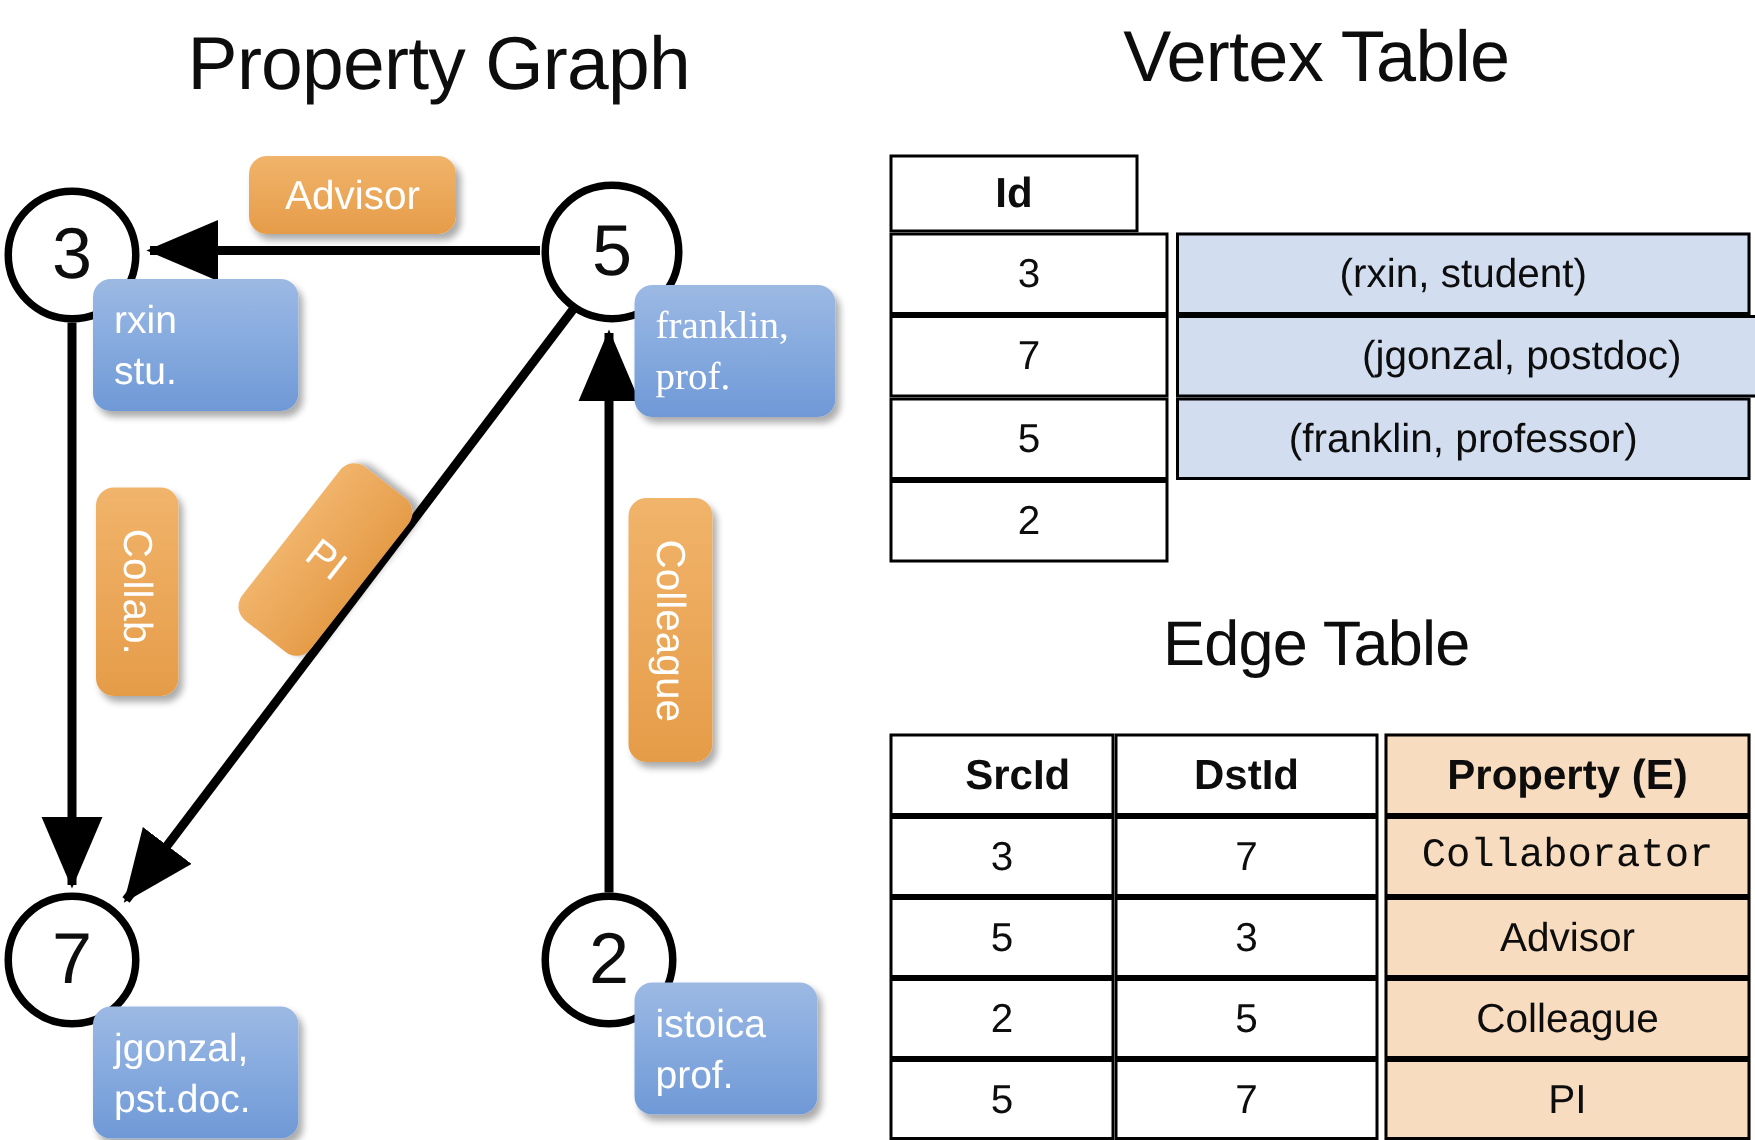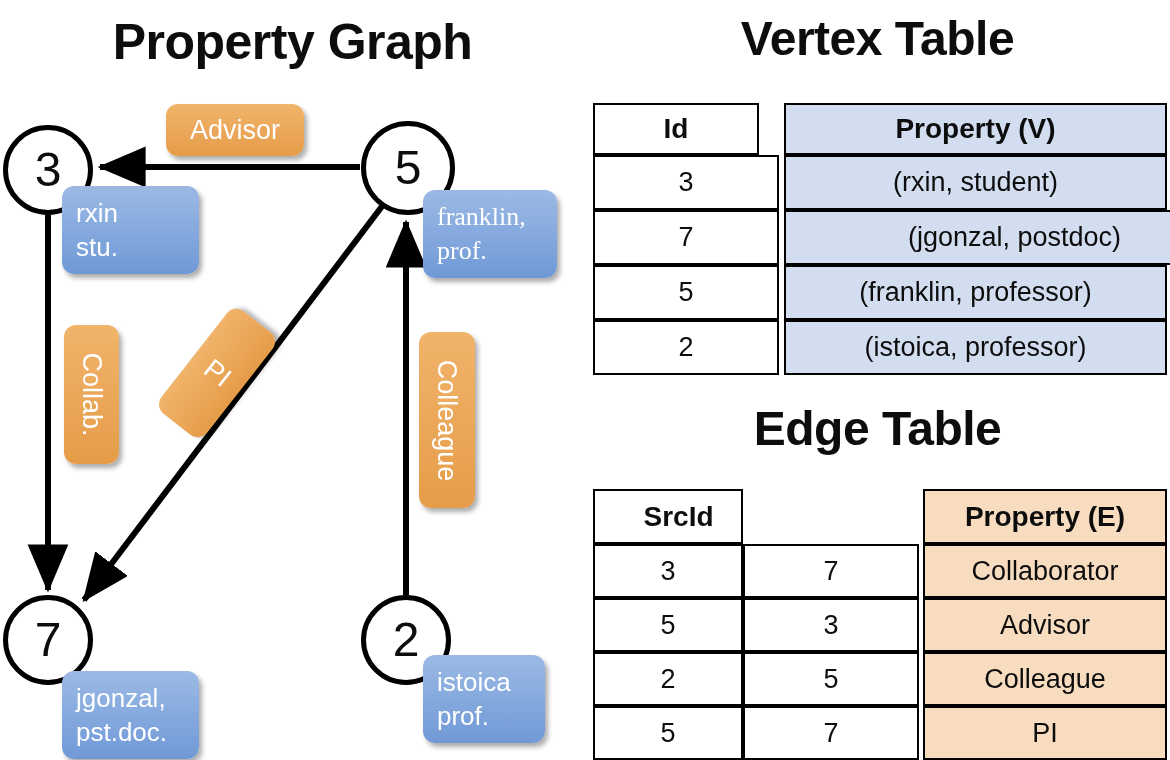--- a/index.html
+++ b/index.html
@@ -19,21 +19,21 @@
     position: absolute;
     left: 0; top: 0;
     width: 1170px;
     height: 760px;
   }
 
   
   .title {
     position: absolute;
     font-family: "Liberation Sans", sans-serif;
-    font-weight: 700;
+    font-weight: 400;
     color: #0d0d0d;
     letter-spacing: -0.5px;
     white-space: nowrap;
   }
   #title-property-graph {
     left: 0; top: 12px;
     width: 585px;
     text-align: center;
     font-size: 50px;
     line-height: 60px;
@@ -42,21 +42,21 @@
     left: 585px; top: 10px;
     width: 585px;
     text-align: center;
     font-size: 48px;
     line-height: 58px;
   }
   #title-edge-table {
     left: 585px; top: 400px;
     width: 585px;
     text-align: center;
-    font-size: 48px;
+    font-size: 42px;
     line-height: 58px;
   }
 
   
   #graph-panel {
     position: absolute;
     left: 0; top: 0;
     width: 585px;
     height: 760px;
   }
@@ -225,43 +225,42 @@
     </div>
 
     <div class="edge-label vert" id="edge-label-colleague" style="left:419px; top:332px; width:56px; height:176px;">
       <span class="lbl">Colleague</span>
     </div>
   </div>
 
   <div class="tbl" id="vertex-table" style="left:0; top:0; width:1170px; height:760px;">
 
     <div class="cellbox hdr plain" style="left:593px; top:103px; width:166px; height:52px;">Id</div>
-    <div class="cellbox hdr vprop" style="left:784px; top:103px; width:383px; height:52px;">Property (V)</div>
 
     <div class="cellbox plain" style="left:593px; top:155px; width:186px; height:55px;">3</div>
     <div class="cellbox vprop" style="left:784px; top:155px; width:383px; height:55px;">(rxin, student)</div>
 
     <div class="cellbox plain" style="left:593px; top:210px; width:186px; height:55px;">7</div>
     <div class="cellbox vprop" style="left:784px; top:210px; width:461px; height:55px;">(jgonzal, postdoc)</div>
 
     <div class="cellbox plain" style="left:593px; top:265px; width:186px; height:55px;">5</div>
     <div class="cellbox vprop" style="left:784px; top:265px; width:383px; height:55px;">(franklin, professor)</div>
 
     <div class="cellbox plain" style="left:593px; top:320px; width:186px; height:55px;">2</div>
-    <div class="cellbox vprop" style="left:784px; top:320px; width:383px; height:55px;">(istoica, professor)</div>
   </div>
 
   <div class="tbl" id="edge-table" style="left:0; top:0; width:1170px; height:760px;">
 
     <div class="cellbox hdr plain" style="left:593px; top:489px; width:150px; height:55px;padding-left:21px;">SrcId</div>
+    <div class="cellbox hdr plain" style="left:743px; top:489px; width:176px; height:55px;">DstId</div>
     <div class="cellbox hdr eprop" style="left:923px; top:489px; width:244px; height:55px;">Property (E)</div>
 
     <div class="cellbox plain" style="left:593px; top:544px; width:150px; height:54px;">3</div>
     <div class="cellbox plain" style="left:743px; top:544px; width:176px; height:54px;">7</div>
-    <div class="cellbox eprop" style="left:923px; top:544px; width:244px; height:54px;">Collaborator</div>
+    <div class="cellbox eprop" style="left:923px; top:544px; width:244px; height:54px;font-family:Liberation Mono, monospace;">Collaborator</div>
 
     <div class="cellbox plain" style="left:593px; top:598px; width:150px; height:54px;">5</div>
     <div class="cellbox plain" style="left:743px; top:598px; width:176px; height:54px;">3</div>
     <div class="cellbox eprop" style="left:923px; top:598px; width:244px; height:54px;">Advisor</div>
 
     <div class="cellbox plain" style="left:593px; top:652px; width:150px; height:54px;">2</div>
     <div class="cellbox plain" style="left:743px; top:652px; width:176px; height:54px;">5</div>
     <div class="cellbox eprop" style="left:923px; top:652px; width:244px; height:54px;">Colleague</div>
 
     <div class="cellbox plain" style="left:593px; top:706px; width:150px; height:54px;">5</div>

